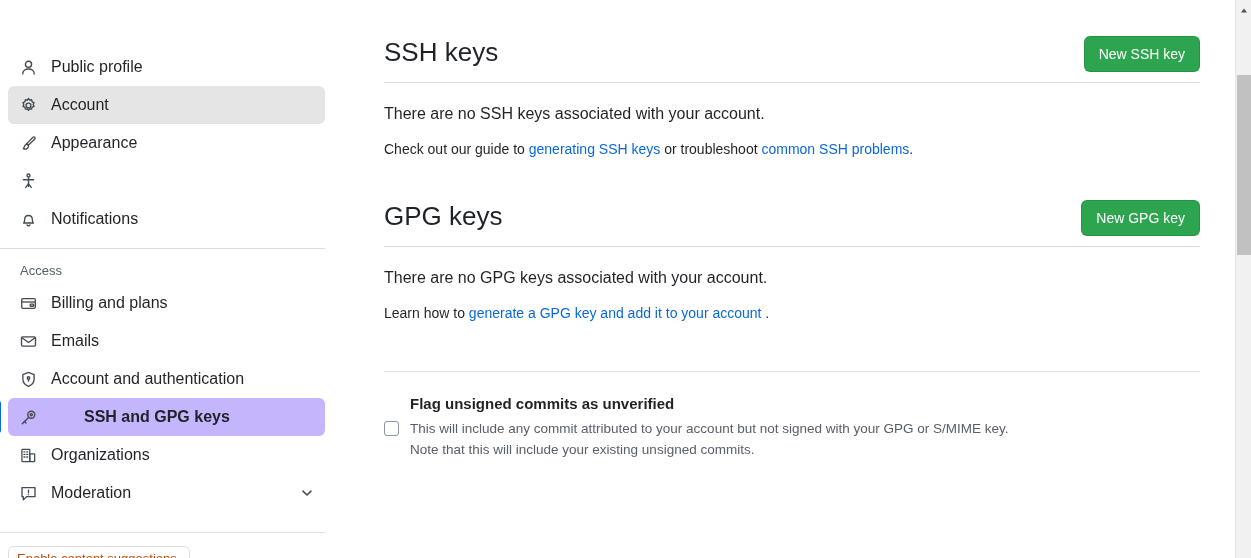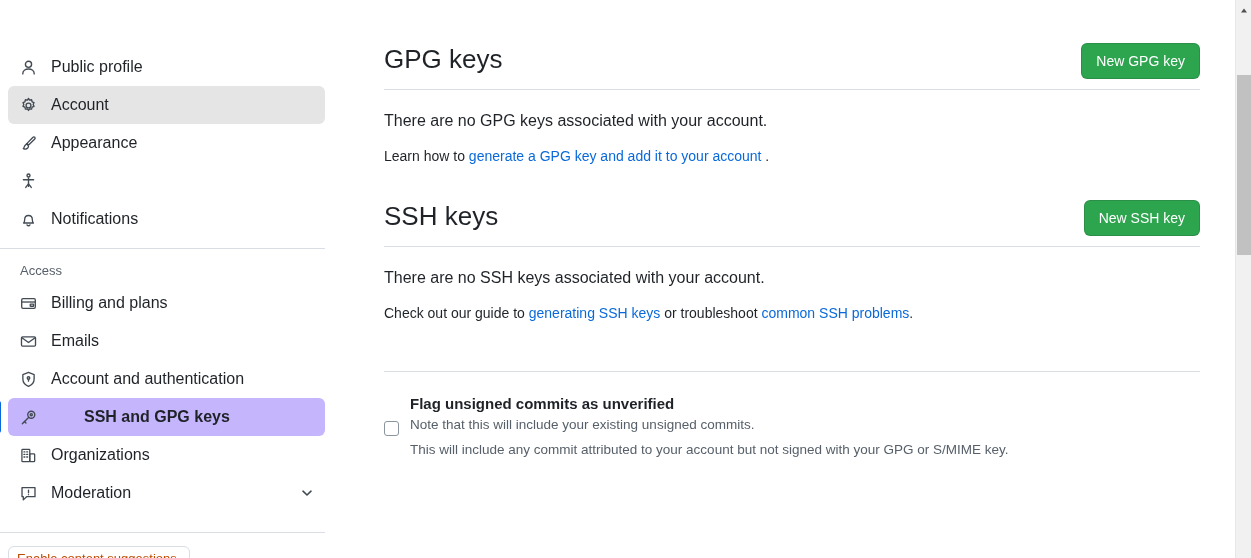--- a/index.html
+++ b/index.html
@@ -386,52 +386,52 @@
 
     <div class="sidebar-footer-divider"></div>
     <div class="sidebar-footer-box">
       <span class="sidebar-footer-text">Enable content suggestions</span>
     </div>
 
   </div>
 
   <div class="main">
 
+    <div class="section sec-ssh">
+      <div class="section-head">
+        <h2 class="section-title">SSH keys</h2>
+        <button class="btn" style="background:#2da44e;">New SSH key</button>
+      </div>
+      <div class="rule"></div>
+      <div class="empty-msg">There are no SSH keys associated with your account.</div>
+      <div class="help-line">
+        <span>Check out our guide to </span><a class="lnk">generating SSH keys</a><span> or troubleshoot </span><a class="lnk">common SSH problems</a><span>.</span>
+      </div>
+    </div>
+
     <div class="section sec-gpg">
       <div class="section-head">
         <h2 class="section-title">GPG keys</h2>
         <button class="btn" style="background:#2da44e;">New GPG key</button>
       </div>
       <div class="rule"></div>
       <div class="empty-msg">There are no GPG keys associated with your account.</div>
       <div class="help-line">
         <span>Learn how to </span><a class="lnk">generate a GPG key and add it to your account</a><span> .</span>
-      </div>
-    </div>
-
-    <div class="section sec-ssh">
-      <div class="section-head">
-        <h2 class="section-title">SSH keys</h2>
-        <button class="btn" style="background:#2da44e;">New SSH key</button>
-      </div>
-      <div class="rule"></div>
-      <div class="empty-msg">There are no SSH keys associated with your account.</div>
-      <div class="help-line">
-        <span>Check out our guide to </span><a class="lnk">generating SSH keys</a><span> or troubleshoot </span><a class="lnk">common SSH problems</a><span>.</span>
       </div>
     </div>
 
     <div class="section sec-vig">
       <div class="rule"></div>
       <div class="vig-option">
         <div class="chkbox"></div>
         <div>
           <div class="opt-title">Flag unsigned commits as unverified</div>
+          <div class="opt-note">This will include any commit attributed to your account but not signed with your GPG or S/MIME key.</div>
           <div class="opt-note" style="padding-top:0;">Note that this will include your existing unsigned commits.</div>
-          <div class="opt-note">This will include any commit attributed to your account but not signed with your GPG or S/MIME key.</div>
         </div>
       </div>
     </div>
 
   </div>
 
   <div class="scrollbar">
     <span class="scroll-arrow">
       <svg width="10" height="10" viewBox="0 0 10 10" fill="currentColor">
         <path d="M5 2.5L8 6.5H2z"></path>

